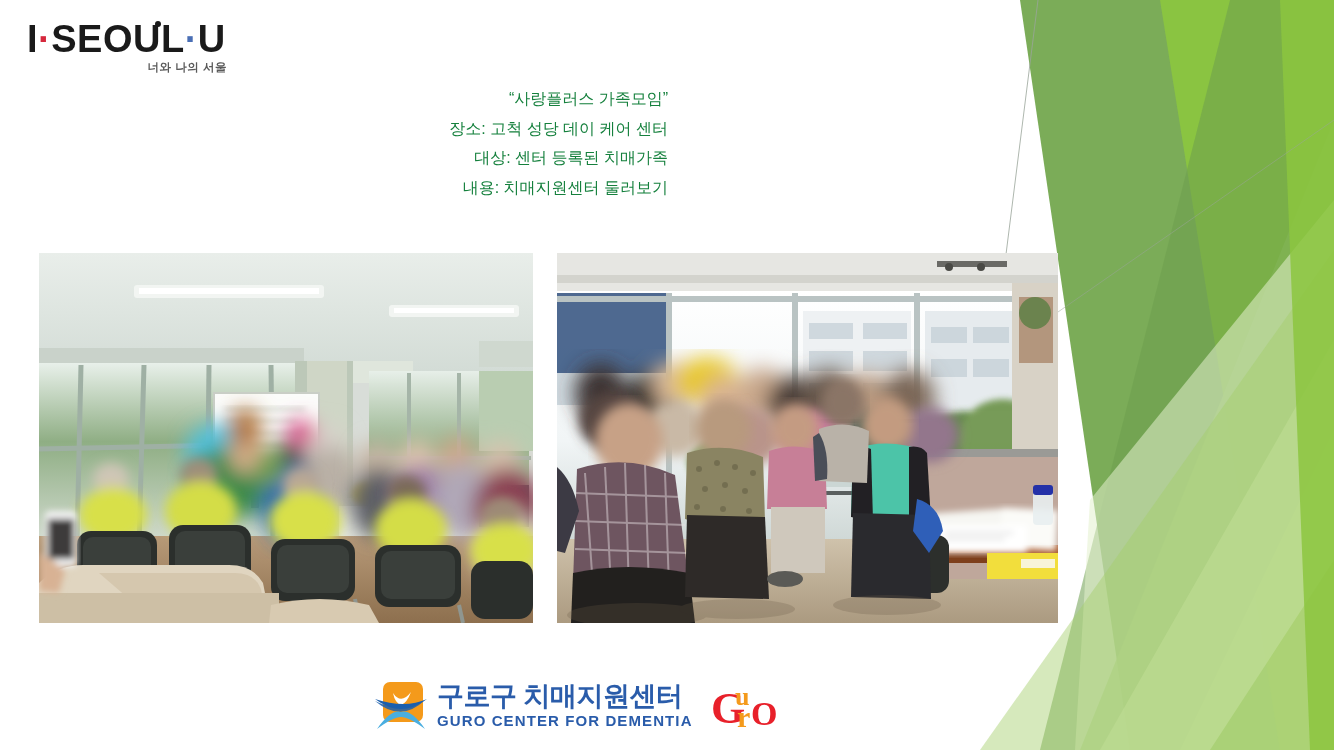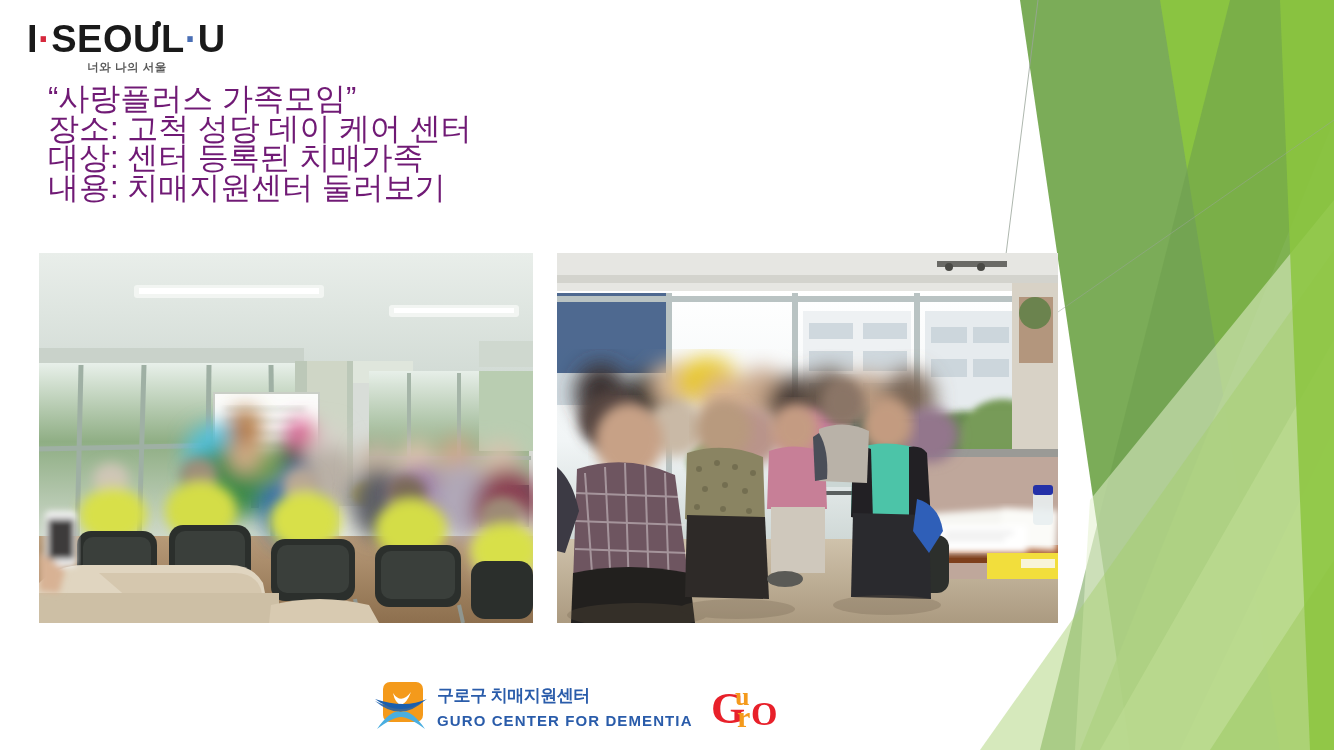--- a/index.html
+++ b/index.html
@@ -19,45 +19,46 @@
   .seoul-wordmark{
     font-family:"Liberation Sans","DejaVu Sans",sans-serif;
     font-weight:bold;font-size:38px;letter-spacing:0.5px;color:#1a1a1a;
     line-height:34px;white-space:nowrap;position:relative;
   }
   .seoul-wordmark .dot-red{color:#d6283c;}
   .seoul-wordmark .dot-blue{color:#4a6fb5;}
   .seoul-omark{position:absolute;left:128px;top:-1px;width:6px;height:6px;border-radius:50%;background:#1a1a1a;}
   .seoul-sub{
     font-size:11.5px;color:#5a5a5a;font-weight:bold;letter-spacing:0.5px;
-    text-align:center;margin-top:4px;width:200px;
+    text-align:right;margin-top:4px;width:200px;
   }
 
   
   .textblock{
     position:absolute;left:48px;top:84px;width:620px;
-    color:#701a75;font-size:31px;line-height:29.5px;
+    color:#15803d;font-size:16px;line-height:29.5px;
     font-family:"Liberation Sans","DejaVu Sans",sans-serif;
     white-space:nowrap;
+    text-align:right;
   }
   .textblock .line{display:block;}
 
   
   .photo{position:absolute;overflow:hidden;background:#cfd3d0;}
   .photo-left{left:39px;top:253px;width:494px;height:370px;}
   .photo-right{left:557px;top:253px;width:501px;height:370px;}
   .photo svg{display:block;width:100%;height:100%;}
 
   
   .footer-logos{position:absolute;left:375px;top:676px;width:420px;height:58px;display:flex;align-items:center;}
   .guro-mark{width:52px;height:52px;flex:0 0 52px;margin-right:10px;}
   .guro-text{display:flex;flex-direction:column;justify-content:center;margin-right:16px;}
   .guro-kr{
     font-family:"Liberation Sans","DejaVu Sans",sans-serif;
-    font-weight:bold;font-size:17px;color:#2a5caa;line-height:30px;letter-spacing:-0.5px;white-space:nowrap;
+    font-weight:bold;font-size:27px;color:#2a5caa;line-height:30px;letter-spacing:-0.5px;white-space:nowrap;
   }
   .guro-en{
     font-family:"Liberation Sans","DejaVu Sans",sans-serif;
     font-weight:bold;font-size:15px;color:#2a5caa;letter-spacing:1.1px;
     text-align:left;margin-top:1px;white-space:nowrap;
   }
   .guro-logo2{width:72px;height:48px;flex:0 0 72px;}
 </style>
 </head>
 <body>

